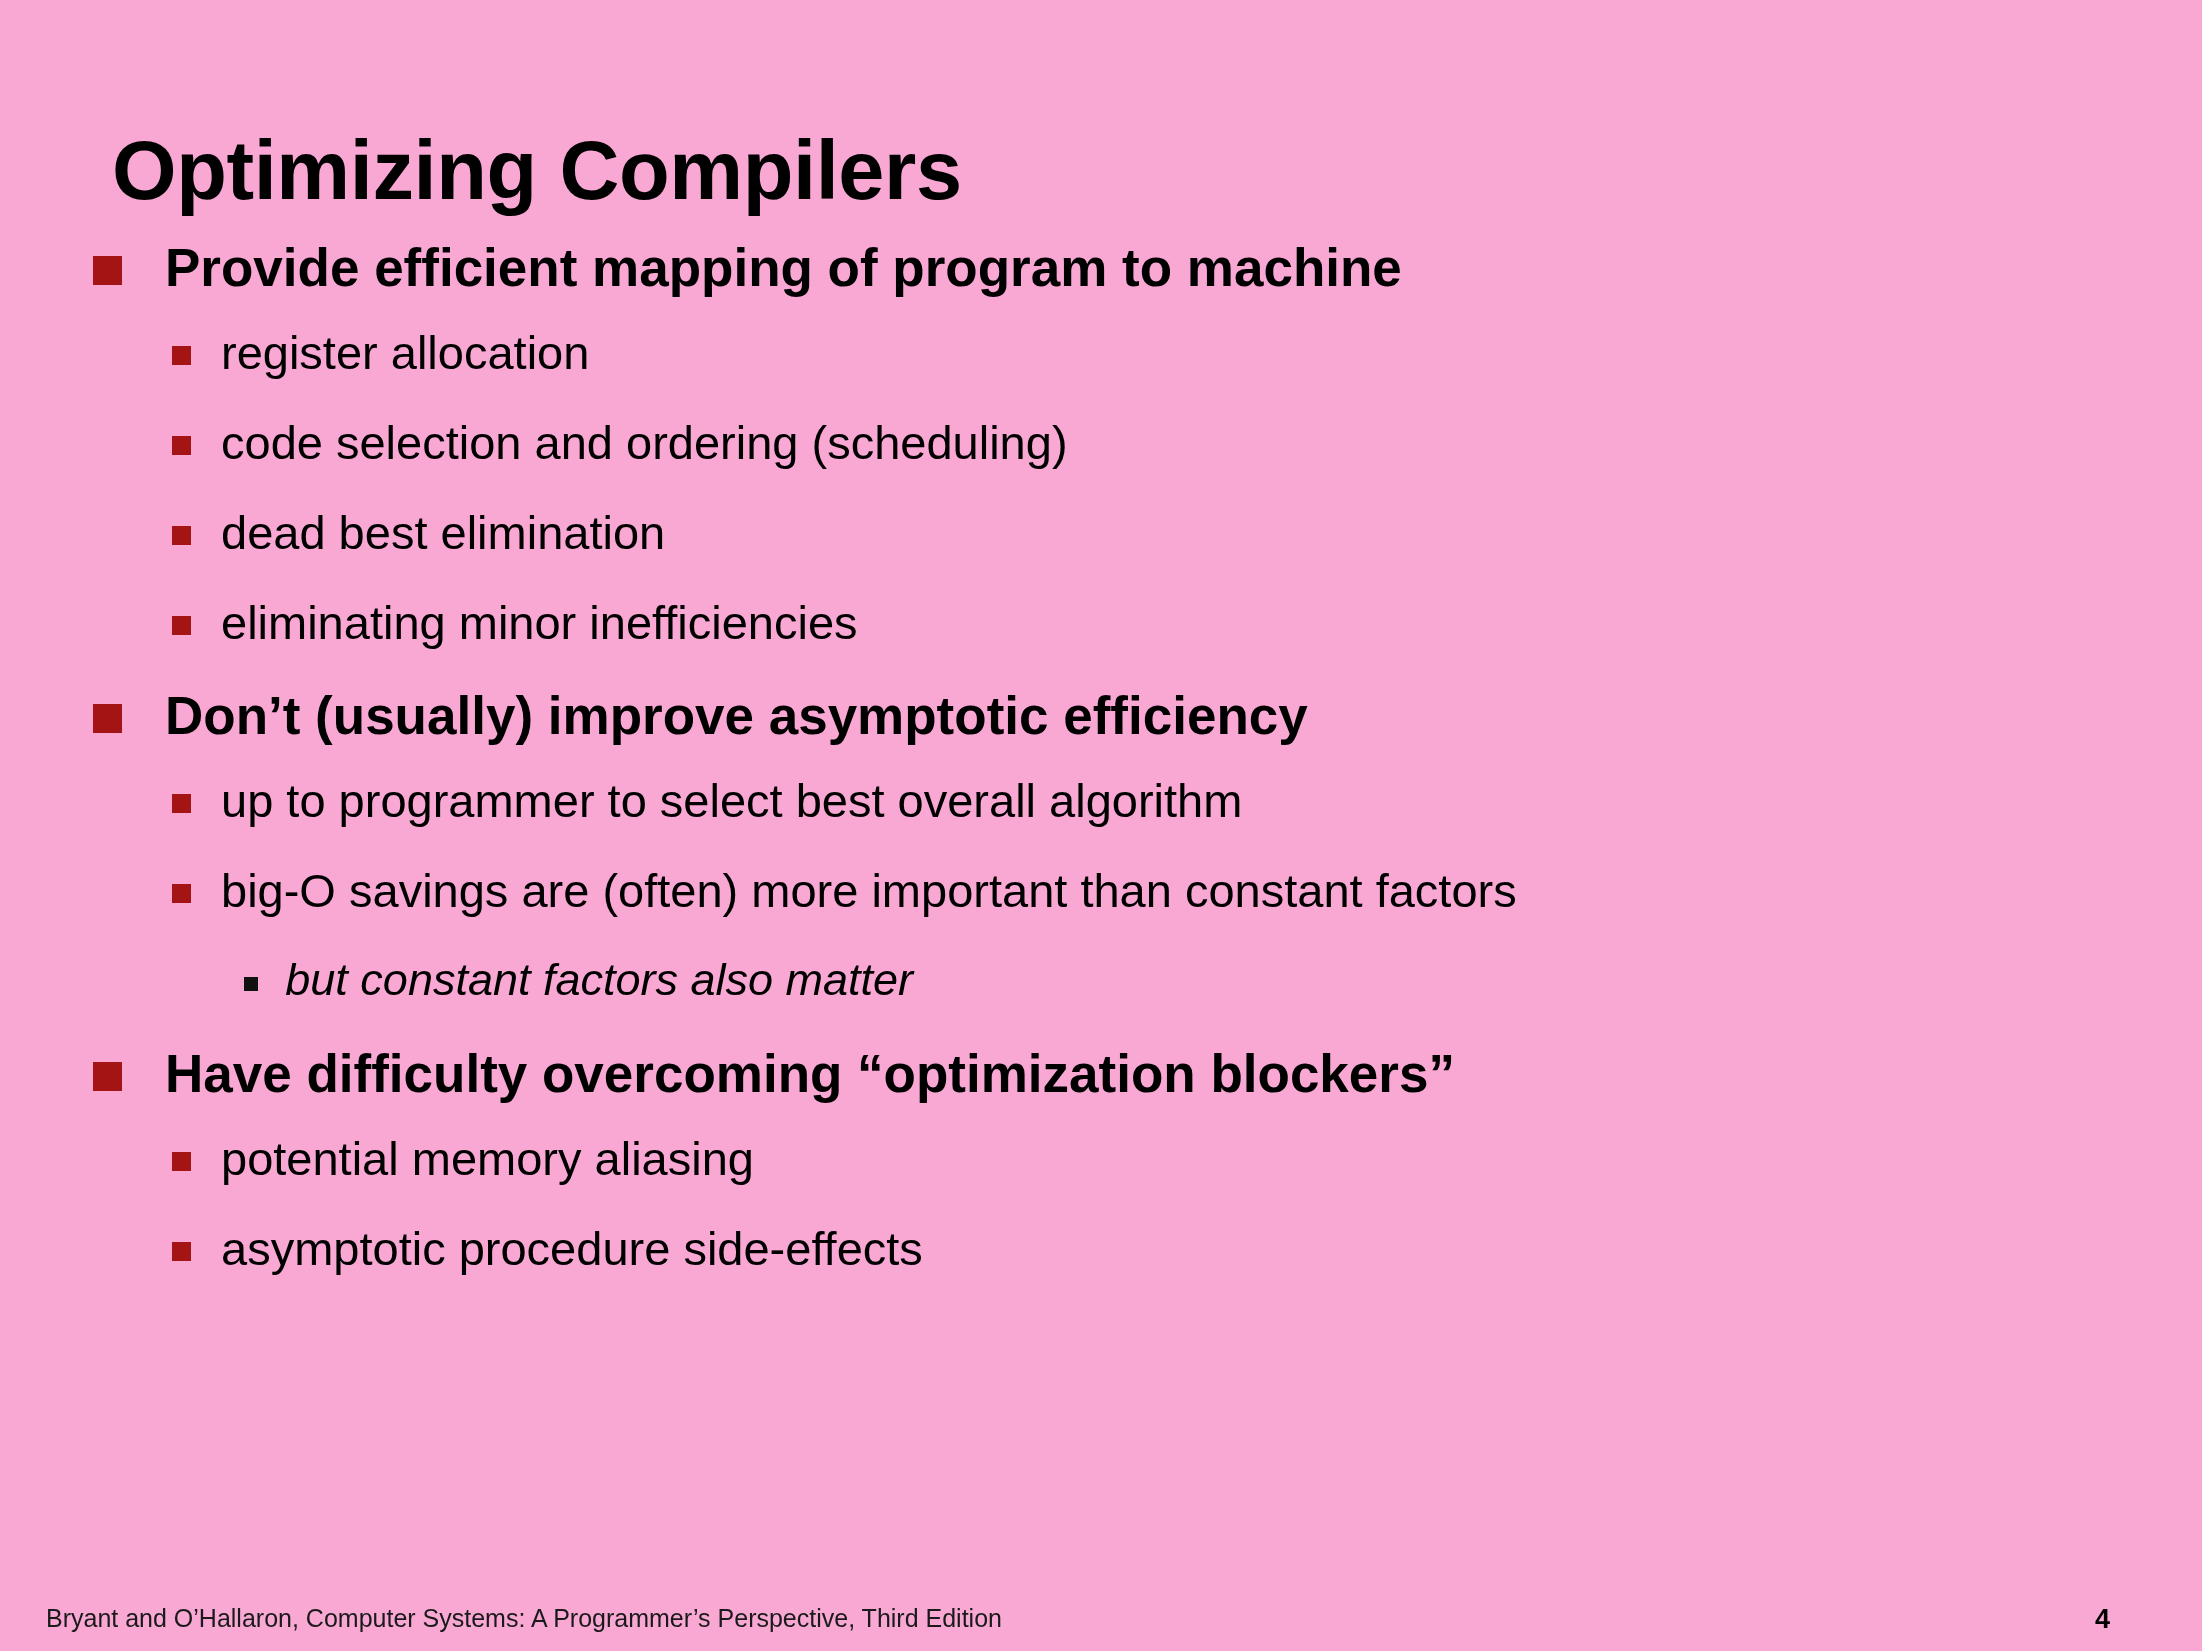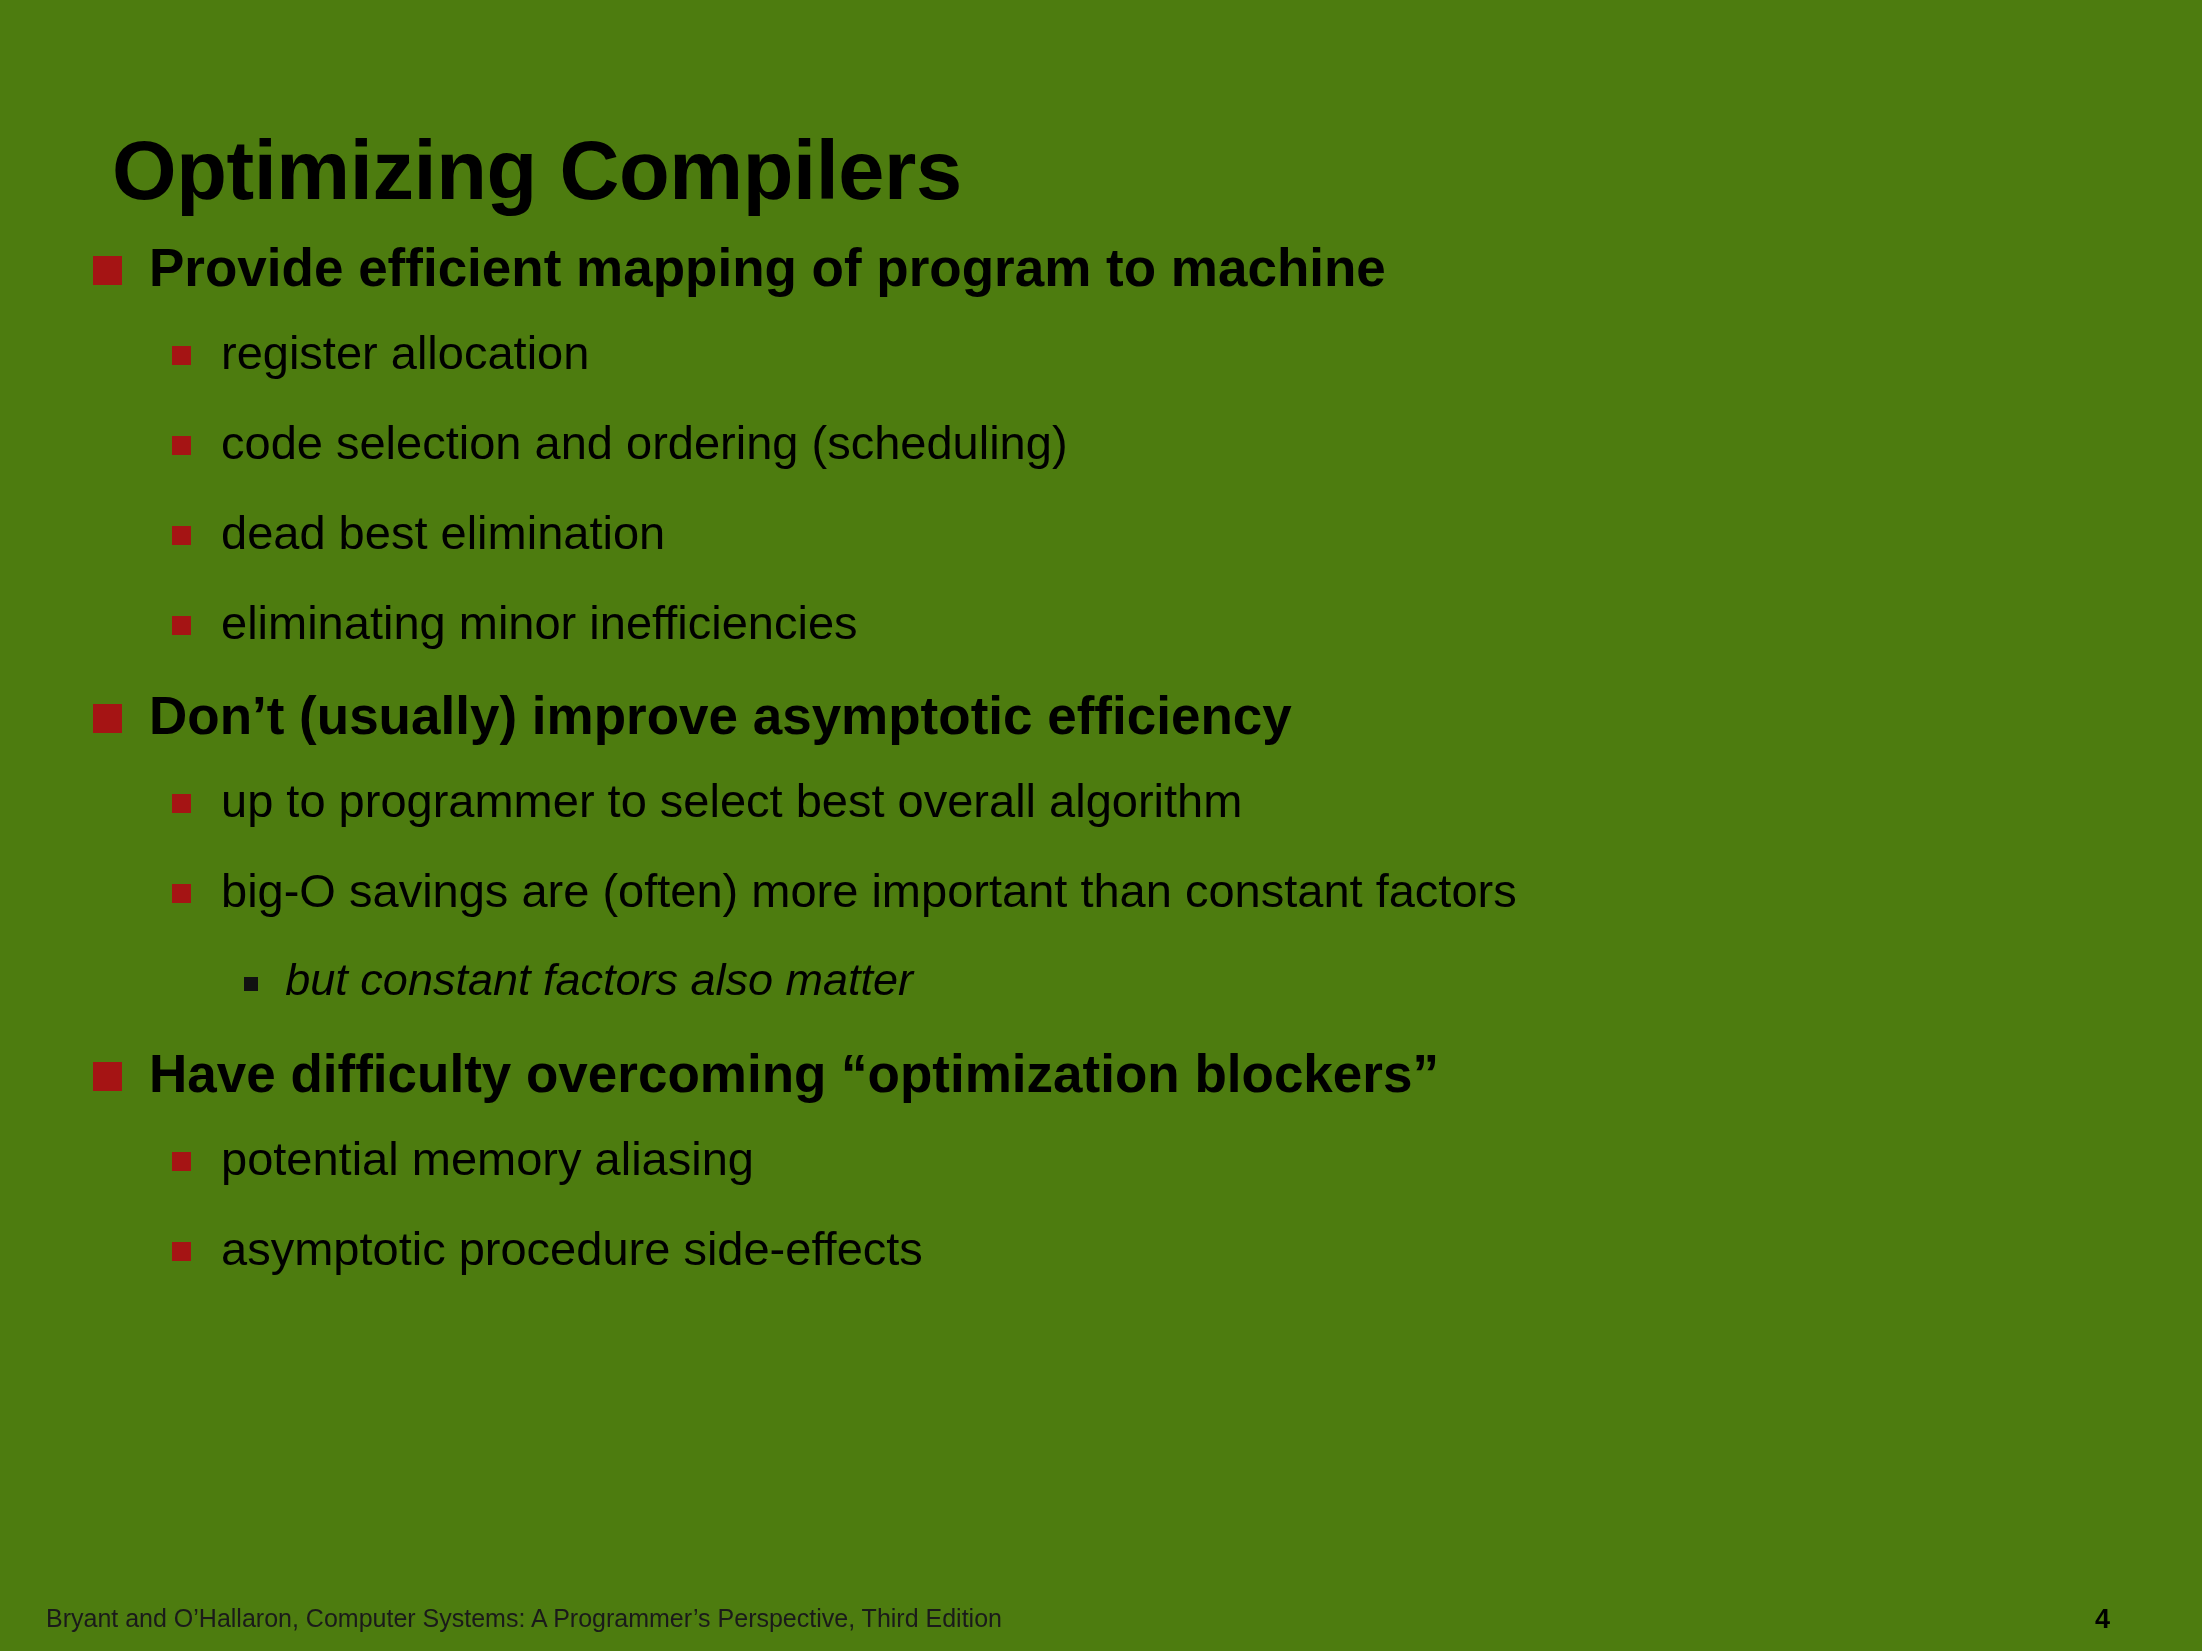--- a/index.html
+++ b/index.html
@@ -12,21 +12,21 @@
     height: 1652px;
     position: relative;
     overflow: hidden;
     font-family: "Liberation Sans", sans-serif;
     color: #000000;
   }
 
   .slide {
     position: absolute;
     inset: 0;
-    background: #4d7c0f;
+    background: #f9a8d4;
     padding-left: 28px;
   }
 
   
   .slide-title {
     position: absolute;
     left: 112px;
     top: 71px;
     font-size: 83px;
     font-weight: bold;
@@ -48,20 +48,21 @@
     position: relative;
     display: flex;
     align-items: flex-start;
     white-space: nowrap;
   }
 
   
   .row.lvl1 {
     padding-left: 93px;
     height: 88px;
+    gap: 16px;
   }
   .row.lvl1 .marker {
     width: 29px;
     height: 29px;
     background: #A51414;
     margin-top: 22.4px;
     margin-right: 27px;
     flex: none;
   }
   .row.lvl1 .text {

